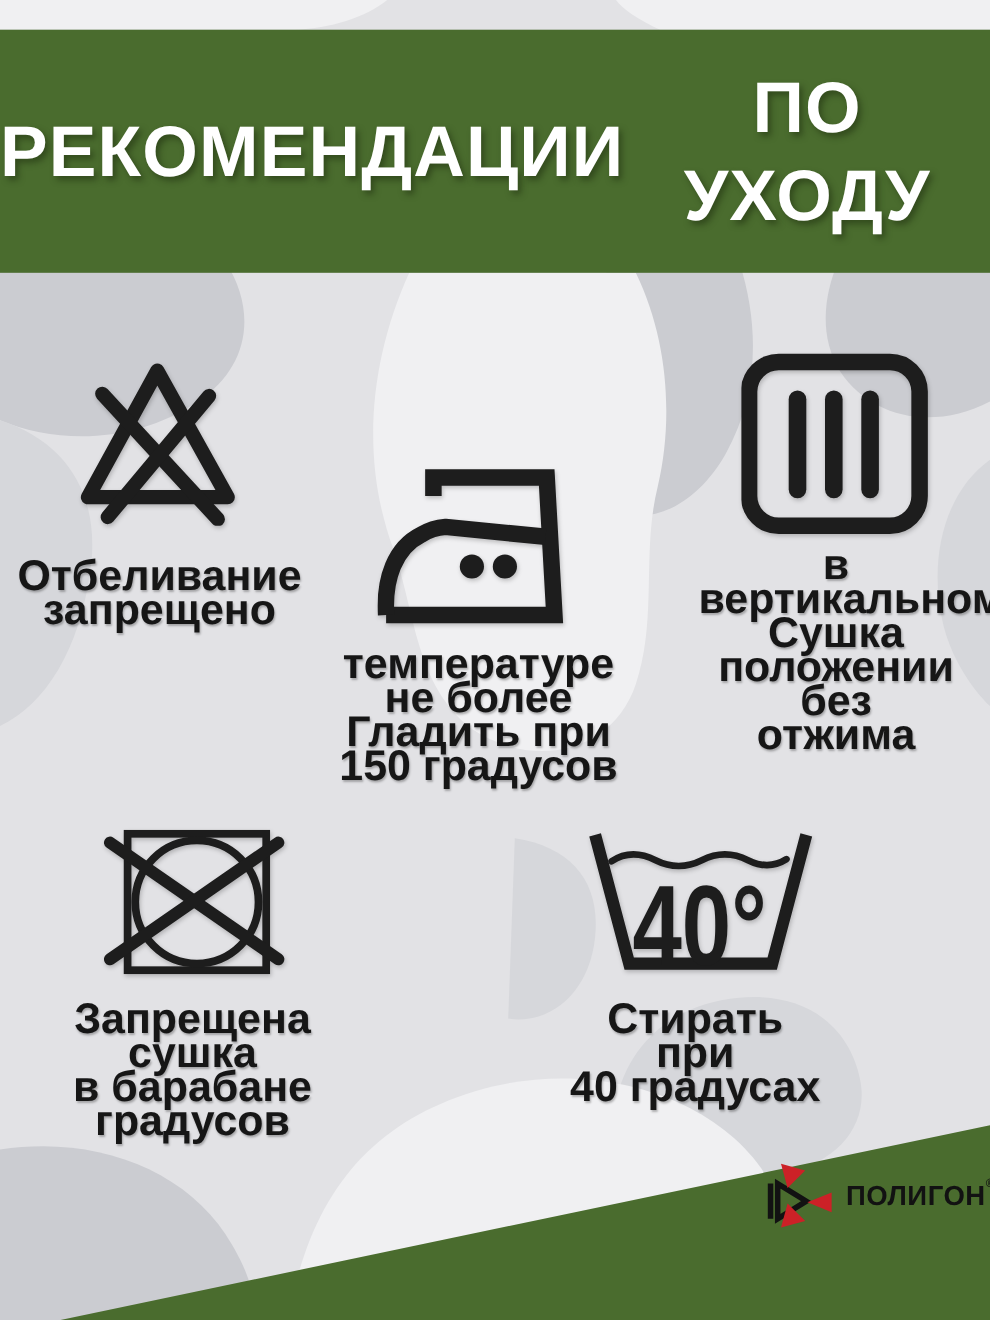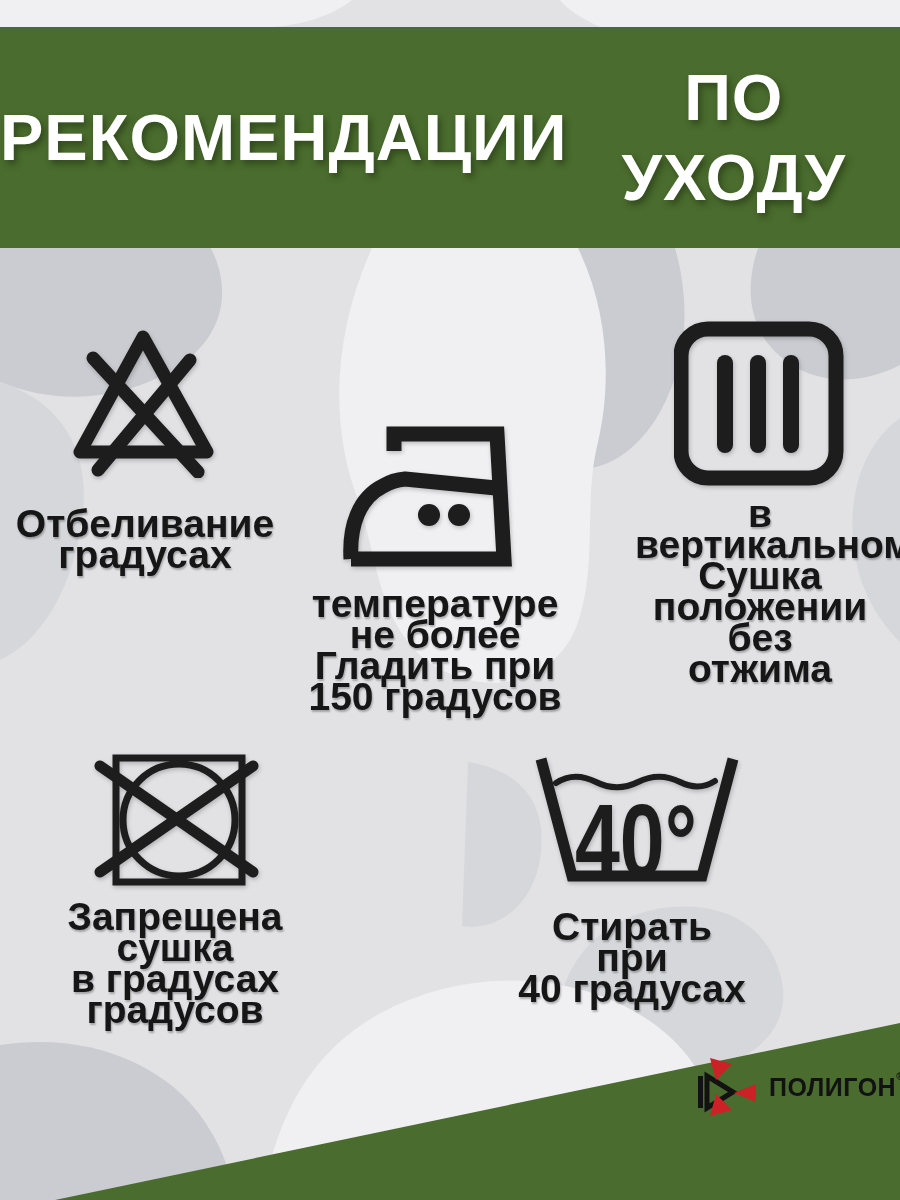--- a/index.html
+++ b/index.html
@@ -18,21 +18,21 @@
         text-shadow:1px 2px 2px rgba(0,0,0,.28);}
   .stroke{stroke:var(--icon_ink,#1d1d1d);fill:none;}
   .fillink{fill:var(--icon_ink,#1d1d1d);}
   .care-bleach{left:15px;top:328px;width:260px;}
   .care-bleach .caption{margin-top:30px;}
   .care-iron{left:285px;top:420px;width:300px;}
   .care-iron .caption{margin-top:13px;}
   .care-drip{left:635px;top:321px;width:250px;}
   .care-drip .caption{margin-top:12px;}
   .care-tumble{left:50px;top:733px;width:250px;}
-  .care-tumble .caption{margin-top:8px;}
+  .care-tumble .caption{margin-top:18px;}
   .care-wash{left:512px;top:745px;width:240px;}
   .care-wash .caption{margin-top:16px;}
   .tub-temp{font-family:"Liberation Sans","DejaVu Sans",sans-serif;font-weight:700;font-size:104px;
         fill:var(--icon_ink,#1d1d1d);}
   
   .footer-wedge{position:absolute;left:0;bottom:0;width:900px;height:185px;}
   .logo{position:absolute;left:694px;top:1056px;display:flex;align-items:center;gap:9px;}
   .brand{font-size:25px;font-weight:700;letter-spacing:.5px;color:var(--brand_black,#121212);}
   .brand-reg{font-size:11px;font-weight:700;color:var(--brand_black,#121212);vertical-align:super;position:relative;top:-9px;}
   .logo-black{stroke:var(--brand_black,#121212);fill:none;}
@@ -71,21 +71,21 @@
   </header>
 
   <figure class="care care-bleach">
     <svg class="icon" width="160" height="150" viewBox="0 0 160 150">
       <path class="stroke" stroke-width="13" stroke-linejoin="round" d="M78 9 L15 124 L142 124 Z"></path>
       <path class="stroke" stroke-width="13" stroke-linecap="round" d="M28 30 L133 144"></path>
       <path class="stroke" stroke-width="13" stroke-linecap="round" d="M125 32 L33 142"></path>
     </svg>
     <figcaption class="caption">
       <div>Отбеливание</div>
-      <div>градусах</div>
+      <div>запрещено</div>
     </figcaption>
   </figure>
 
   <figure class="care care-iron">
     <svg class="icon" width="185" height="155" viewBox="0 0 185 155">
       <path class="stroke" stroke-width="15" stroke-linejoin="miter" d="M51 31 L51 14 L154 14 L161 139 L8 139"></path>
       <path class="stroke" stroke-width="15" stroke-linejoin="round" d="M8 139 C6 106 16 78 40 66 Q 50 60 62 59 L153 68"></path>
       <circle class="fillink" cx="86" cy="95" r="11"></circle>
       <circle class="fillink" cx="116" cy="95" r="11"></circle>
     </svg>
@@ -113,21 +113,21 @@
 
   <figure class="care care-tumble">
     <svg class="icon" width="180" height="160" viewBox="0 0 180 160">
       <rect class="stroke" stroke-width="7" x="31" y="25" width="126" height="124"></rect>
       <circle class="stroke" stroke-width="7" cx="94" cy="87" r="56"></circle>
       <path class="stroke" stroke-width="11" stroke-linecap="round" d="M15 33 L168 139"></path>
       <path class="stroke" stroke-width="11" stroke-linecap="round" d="M168 33 L15 139"></path>
     </svg>
     <figcaption class="caption">
       <div>Запрещена сушка</div>
-      <div>в градусах</div>
+      <div>в барабане</div>
       <div>градусов</div>
     </figcaption>
   </figure>
 
   <figure class="care care-wash">
     <svg class="icon" width="220" height="150" viewBox="0 0 220 150">
       <path class="stroke" stroke-width="11" stroke-linejoin="miter" d="M19 14 L50 131 L180 131 L211 14"></path>
       <path class="stroke" stroke-width="6" stroke-linecap="round" d="M34 38 C46 30 60 30 74 37 C88 44 102 44 116 37 C130 30 144 30 158 37 C170 43 182 43 193 36"></path>
       <text class="tub-temp" x="114" y="132" text-anchor="middle" textLength="122" lengthAdjust="spacingAndGlyphs">40°</text>
     </svg>

